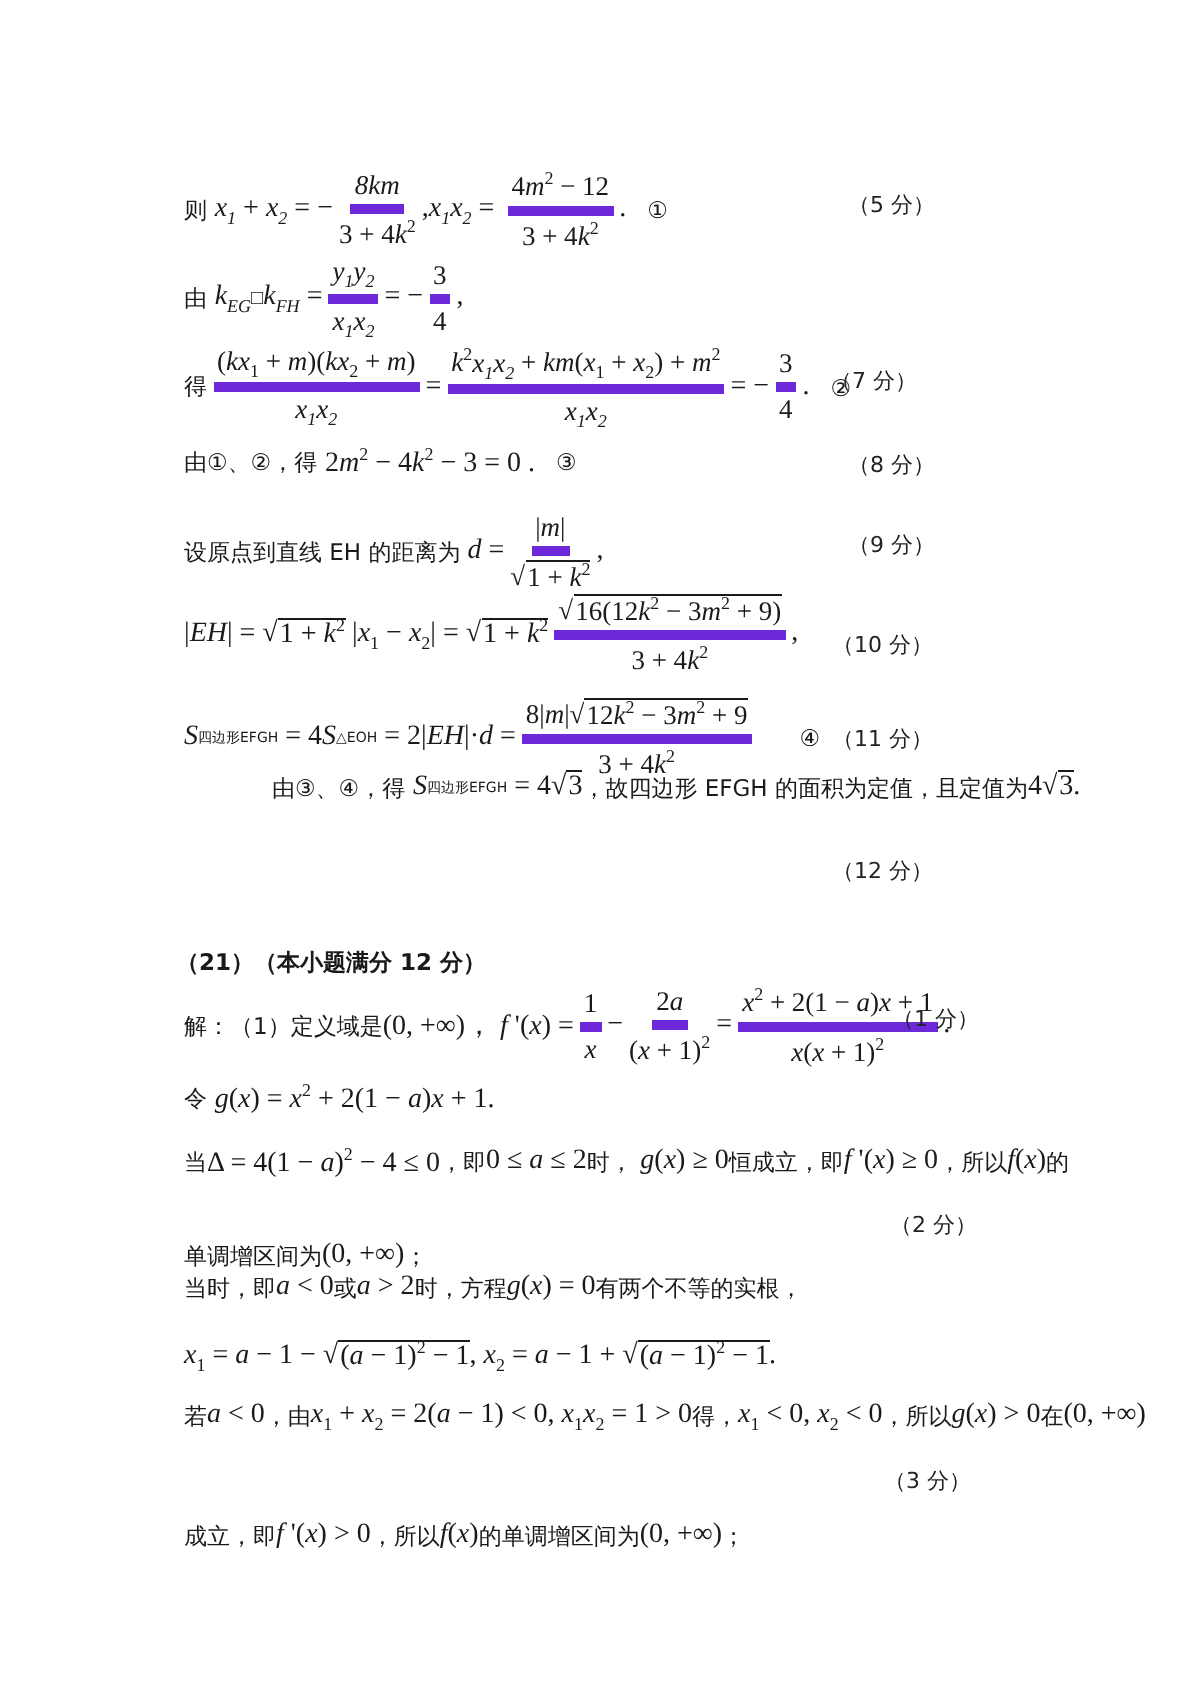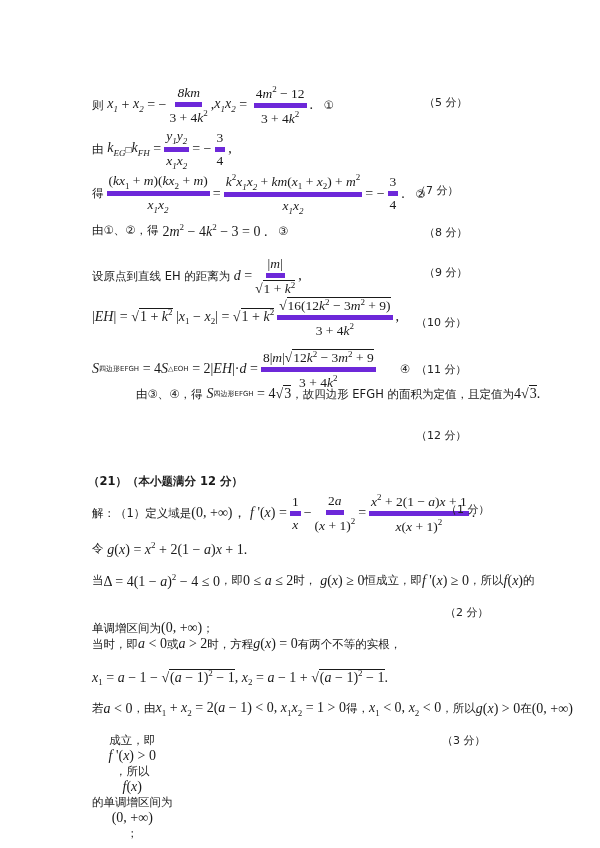--- a/index.html
+++ b/index.html
@@ -196,21 +196,21 @@
   <span class="cn">，由</span>
   <span class="n"><i>x</i><sub>1</sub> + <i>x</i><sub>2</sub> = 2(<i>a</i> − 1) &lt; 0, <i>x</i><sub>1</sub><i>x</i><sub>2</sub> = 1 &gt; 0</span>
   <span class="cn">得，</span>
   <span class="n"><i>x</i><sub>1</sub> &lt; 0, <i>x</i><sub>2</sub> &lt; 0</span>
   <span class="cn">，所以</span>
   <span class="n"><i>g</i>(<i>x</i>) &gt; 0</span>
   <span class="cn">在</span>
   <span class="n">(0, +∞)</span>
 </div>
 
-<div class="line" style="top:733px;flex-direction:column;">
+<div class="line" style="top:760px;">
   <span class="cn">成立，即</span>
   <span class="n"><i>f</i> '(<i>x</i>) &gt; 0</span>
   <span class="cn">，所以</span>
   <span class="n"><i>f</i>(<i>x</i>)</span>
   <span class="cn">的单调增区间为</span>
   <span class="n">(0, +∞)</span>
   <span class="cn">；</span>
 </div>
 <div class="score" style="top:733px;left:442px;">（3 分）</div>
 

